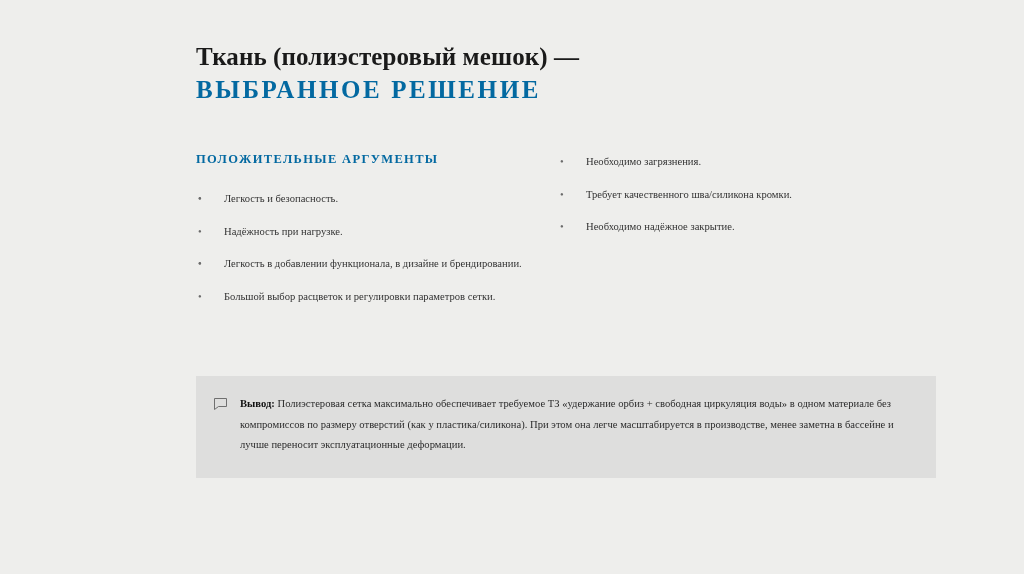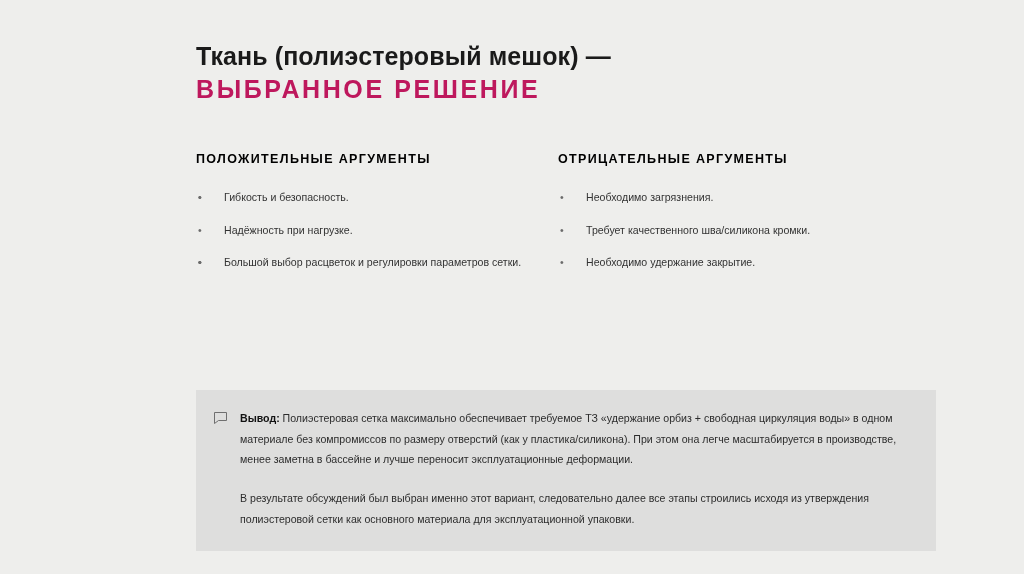--- a/index.html
+++ b/index.html
@@ -13,54 +13,55 @@
     font-family: "Liberation Sans", sans-serif;
     color: #1c1c1c;
     overflow: hidden;
   }
   .slide {
     position: relative;
     width: 1024px;
     height: 574px;
     box-sizing: border-box;
     padding: 34px 52px 0 196px;
+    font-family: Liberation Serif, serif;
   }
   .title-block {
     margin-top: 6px;
   }
   .title-line1 {
     font-size: 25px;
     font-weight: 600;
     letter-spacing: 0.1px;
     line-height: 1.32;
     color: #1a1a1a;
   }
   .title-line2 {
     font-size: 25px;
     font-weight: 600;
     letter-spacing: 2.6px;
     line-height: 1.32;
-    color: #be185d;
+    color: #0369a1;
   }
   .columns {
     display: flex;
     margin-top: 46px;
   }
   .col-left {
     width: 330px;
     margin-right: 32px;
   }
   .col-right {
     width: 330px;
   }
   .col-heading {
     font-size: 12.5px;
     font-weight: 700;
     letter-spacing: 1.35px;
-    color: #000000;
+    color: #0369a1;
     margin-bottom: 22px;
   }
   ul.bullets {
     list-style: none;
     margin: 0;
     padding: 0;
   }
   ul.bullets li {
     position: relative;
     padding-left: 28px;
@@ -73,21 +74,21 @@
     position: absolute;
     left: 2px;
     top: 0;
     color: #6b6b6b;
     font-size: 10.6px;
     line-height: 1.85;
   }
   .conclusion {
     position: absolute;
     left: 196px;
-    top: 390px;
+    top: 376px;
     width: 740px;
     background: #dededd;
     box-sizing: border-box;
     padding: 18px 28px 22px 18px;
   }
   .concl-inner {
     display: flex;
   }
   .concl-icon {
     width: 26px;
@@ -123,46 +124,44 @@
     <div class="title-line1">Ткань (полиэстеровый мешок) —</div>
     <div class="title-line2">ВЫБРАННОЕ РЕШЕНИЕ</div>
   </div>
 
   <div class="columns">
 
     <div class="col-left">
       <div class="col-heading">ПОЛОЖИТЕЛЬНЫЕ АРГУМЕНТЫ</div>
       <ul class="bullets">
         <li><span class="dot">•</span></li>
-        <li><span class="dot">•</span><span>Гибкость и безопасность.</span></li>
+        <li><span class="dot">•</span><span>Легкость и безопасность.</span></li>
         <li><span class="dot">•</span><span>Надёжность при нагрузке.</span></li>
         <li><span class="dot">•</span></li>
-        <li><span class="dot">•</span></li>
+        <li><span class="dot">•</span><span>Легкость в добавлении функционала, в дизайне и брендировании.</span></li>
         <li><span class="dot">•</span><span>Большой выбор расцветок и регулировки параметров сетки.</span></li>
       </ul>
     </div>
 
     <div class="col-right">
-      <div class="col-heading">ОТРИЦАТЕЛЬНЫЕ АРГУМЕНТЫ</div>
       <ul class="bullets">
         <li><span class="dot">•</span><span>Необходимо загрязнения.</span></li>
         <li><span class="dot">•</span><span>Требует качественного шва/силикона кромки.</span></li>
-        <li><span class="dot">•</span><span>Необходимо удержание закрытие.</span></li>
+        <li><span class="dot">•</span><span>Необходимо надёжное закрытие.</span></li>
       </ul>
     </div>
 
   </div>
 
   <div class="conclusion">
     <div class="concl-inner">
       <div class="concl-icon">
         <svg width="13" height="12" viewBox="0 0 13 12">
           <path d="M0.5 0.5 H12.5 V8.5 H4.5 L0.5 11.5 Z" fill="none" stroke="#6f6f6f" stroke-width="1"></path>
         </svg>
       </div>
       <div class="concl-text">
         <p class="concl-p"><span class="concl-label">Вывод:</span><span> Полиэстеровая сетка максимально обеспечивает требуемое ТЗ «удержание орбиз + свободная циркуляция воды» в одном материале без компромиссов по размеру отверстий (как у пластика/силикона). При этом она легче масштабируется в производстве, менее заметна в бассейне и лучше переносит эксплуатационные деформации.</span></p>
-        <p class="concl-p">В результате обсуждений был выбран именно этот вариант, следовательно далее все этапы строились исходя из утверждения полиэстеровой сетки как основного материала для эксплуатационной упаковки.</p>
       </div>
     </div>
   </div>
 
 </div>
 
 </body></html>

